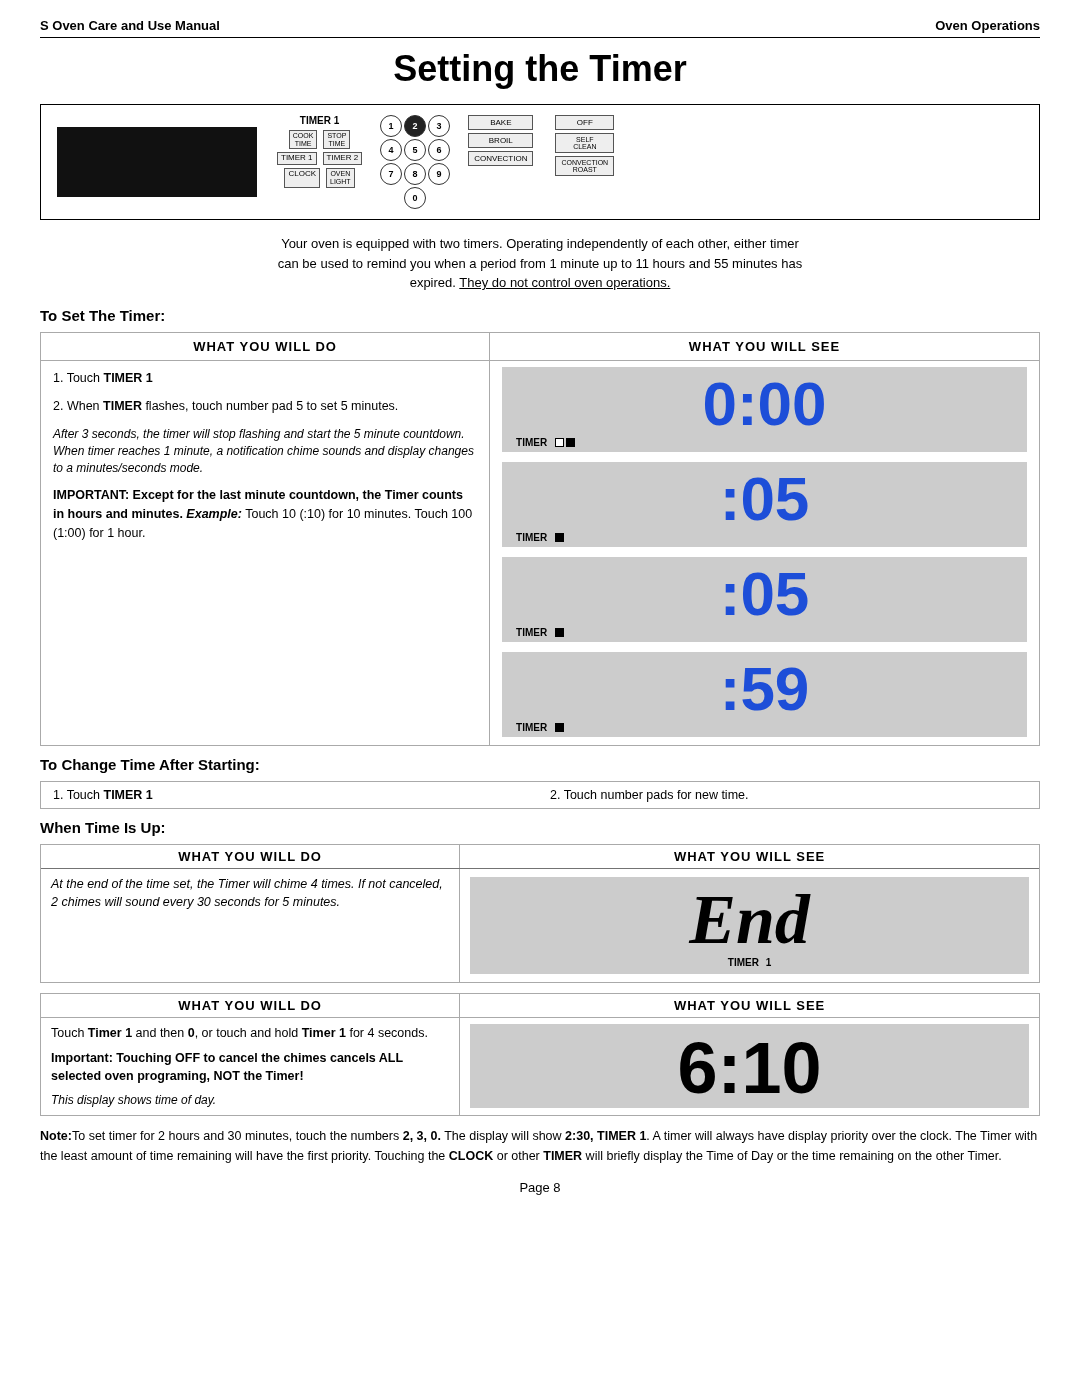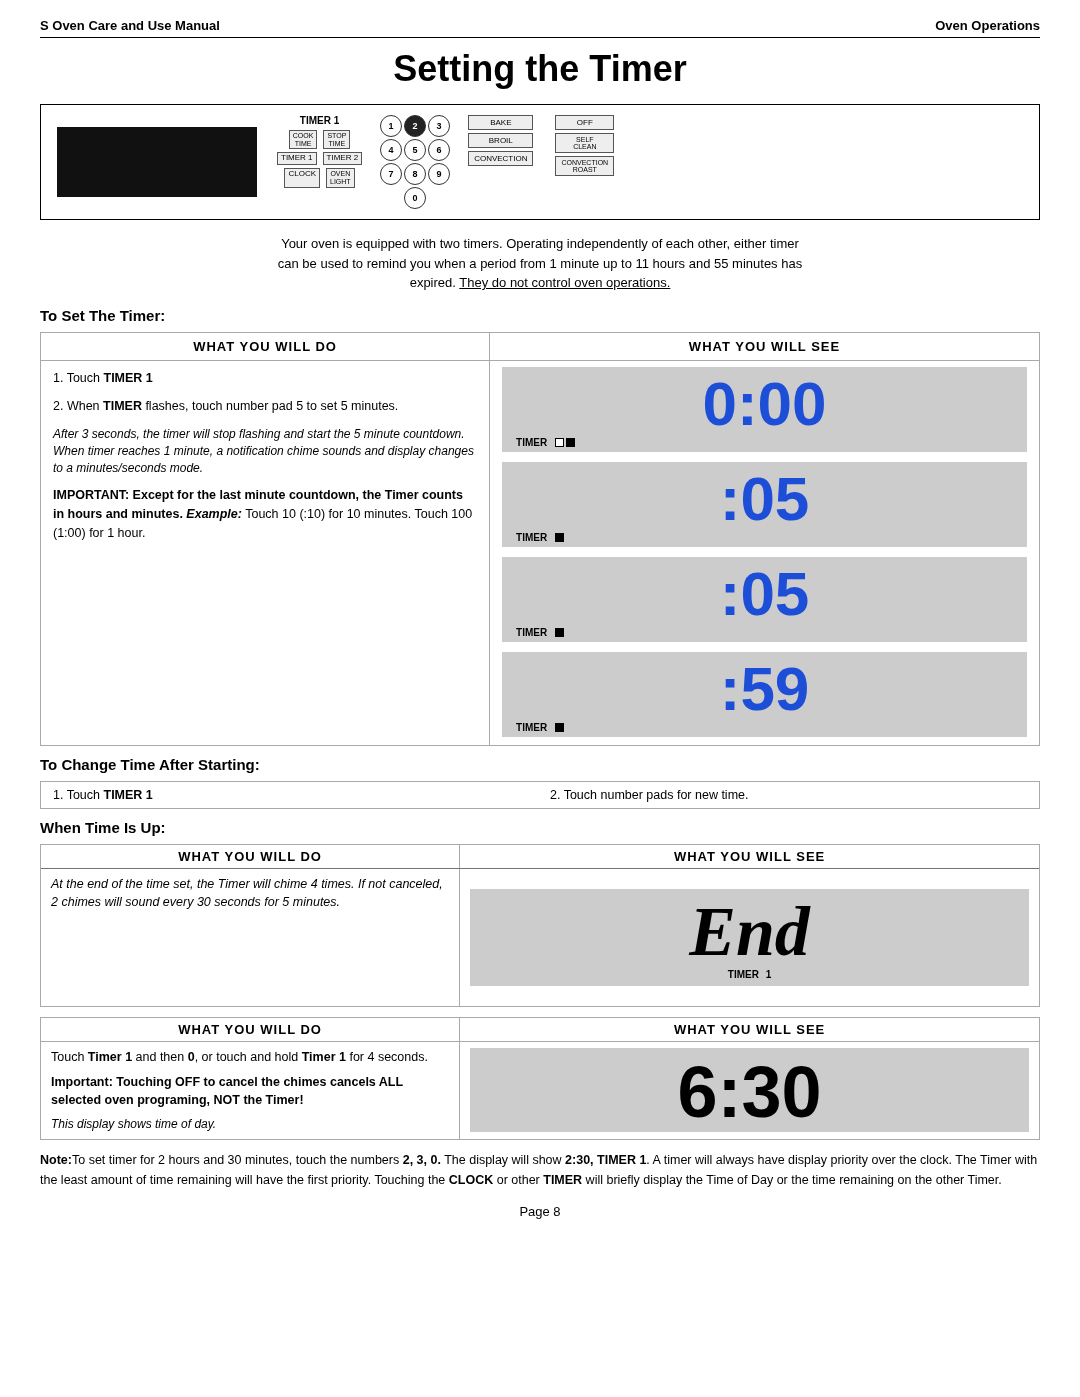--- a/index.html
+++ b/index.html
@@ -289,21 +289,21 @@
     }
     .wc-col-do-body {
       width: 42%;
       border-right: 1px solid #aaa;
       padding: 6px 10px;
       font-size: 12.5px;
       line-height: 1.5;
     }
     .wc-col-see-body {
       width: 58%;
-      padding: 20px 10px;
+      padding: 8px 10px;
     }
 
     
     .end-display {
       background: #ccc;
       padding: 8px 14px 6px 14px;
       text-align: center;
     }
     .end-text {
       font-size: 70px;
@@ -582,21 +582,21 @@
         <p style="margin-bottom:8px;">
           <span>Touch </span><strong>Timer 1</strong><span> and then </span><strong>0</strong><span>, or touch and hold </span><strong>Timer 1</strong><span> for 4 seconds.</span>
         </p>
         <p style="margin-bottom:6px; font-size:12.5px; line-height:1.4;">
           <strong>Important:  Touching OFF to cancel the chimes cancels  ALL selected oven programing, NOT the Timer!</strong>
         </p>
         <p style="font-style:italic; font-size:12px;">This display shows time of day.</p>
       </div>
       <div class="cancel-body-see">
         <div class="time-630-display">
-          <div class="time-630-text">6:30</div>
+          <div class="time-630-text">6:10</div>
         </div>
       </div>
     </div>
   </div>
 
   <div class="bottom-note">
     <strong>Note:</strong><span>To set timer for 2 hours and 30 minutes, touch the numbers </span><strong>2, 3, 0.</strong><span>  The display will show </span><strong>2:30, TIMER 1</strong><span>.  A timer will always have display priority over the clock.  The Timer with the least amount of time remaining will have the first priority.  Touching the </span><strong>CLOCK</strong><span> or other </span><strong>TIMER</strong><span> will briefly display the Time of Day or the time remaining on the other Timer.</span>
   </div>
 
   <div class="page-number">Page 8</div>

